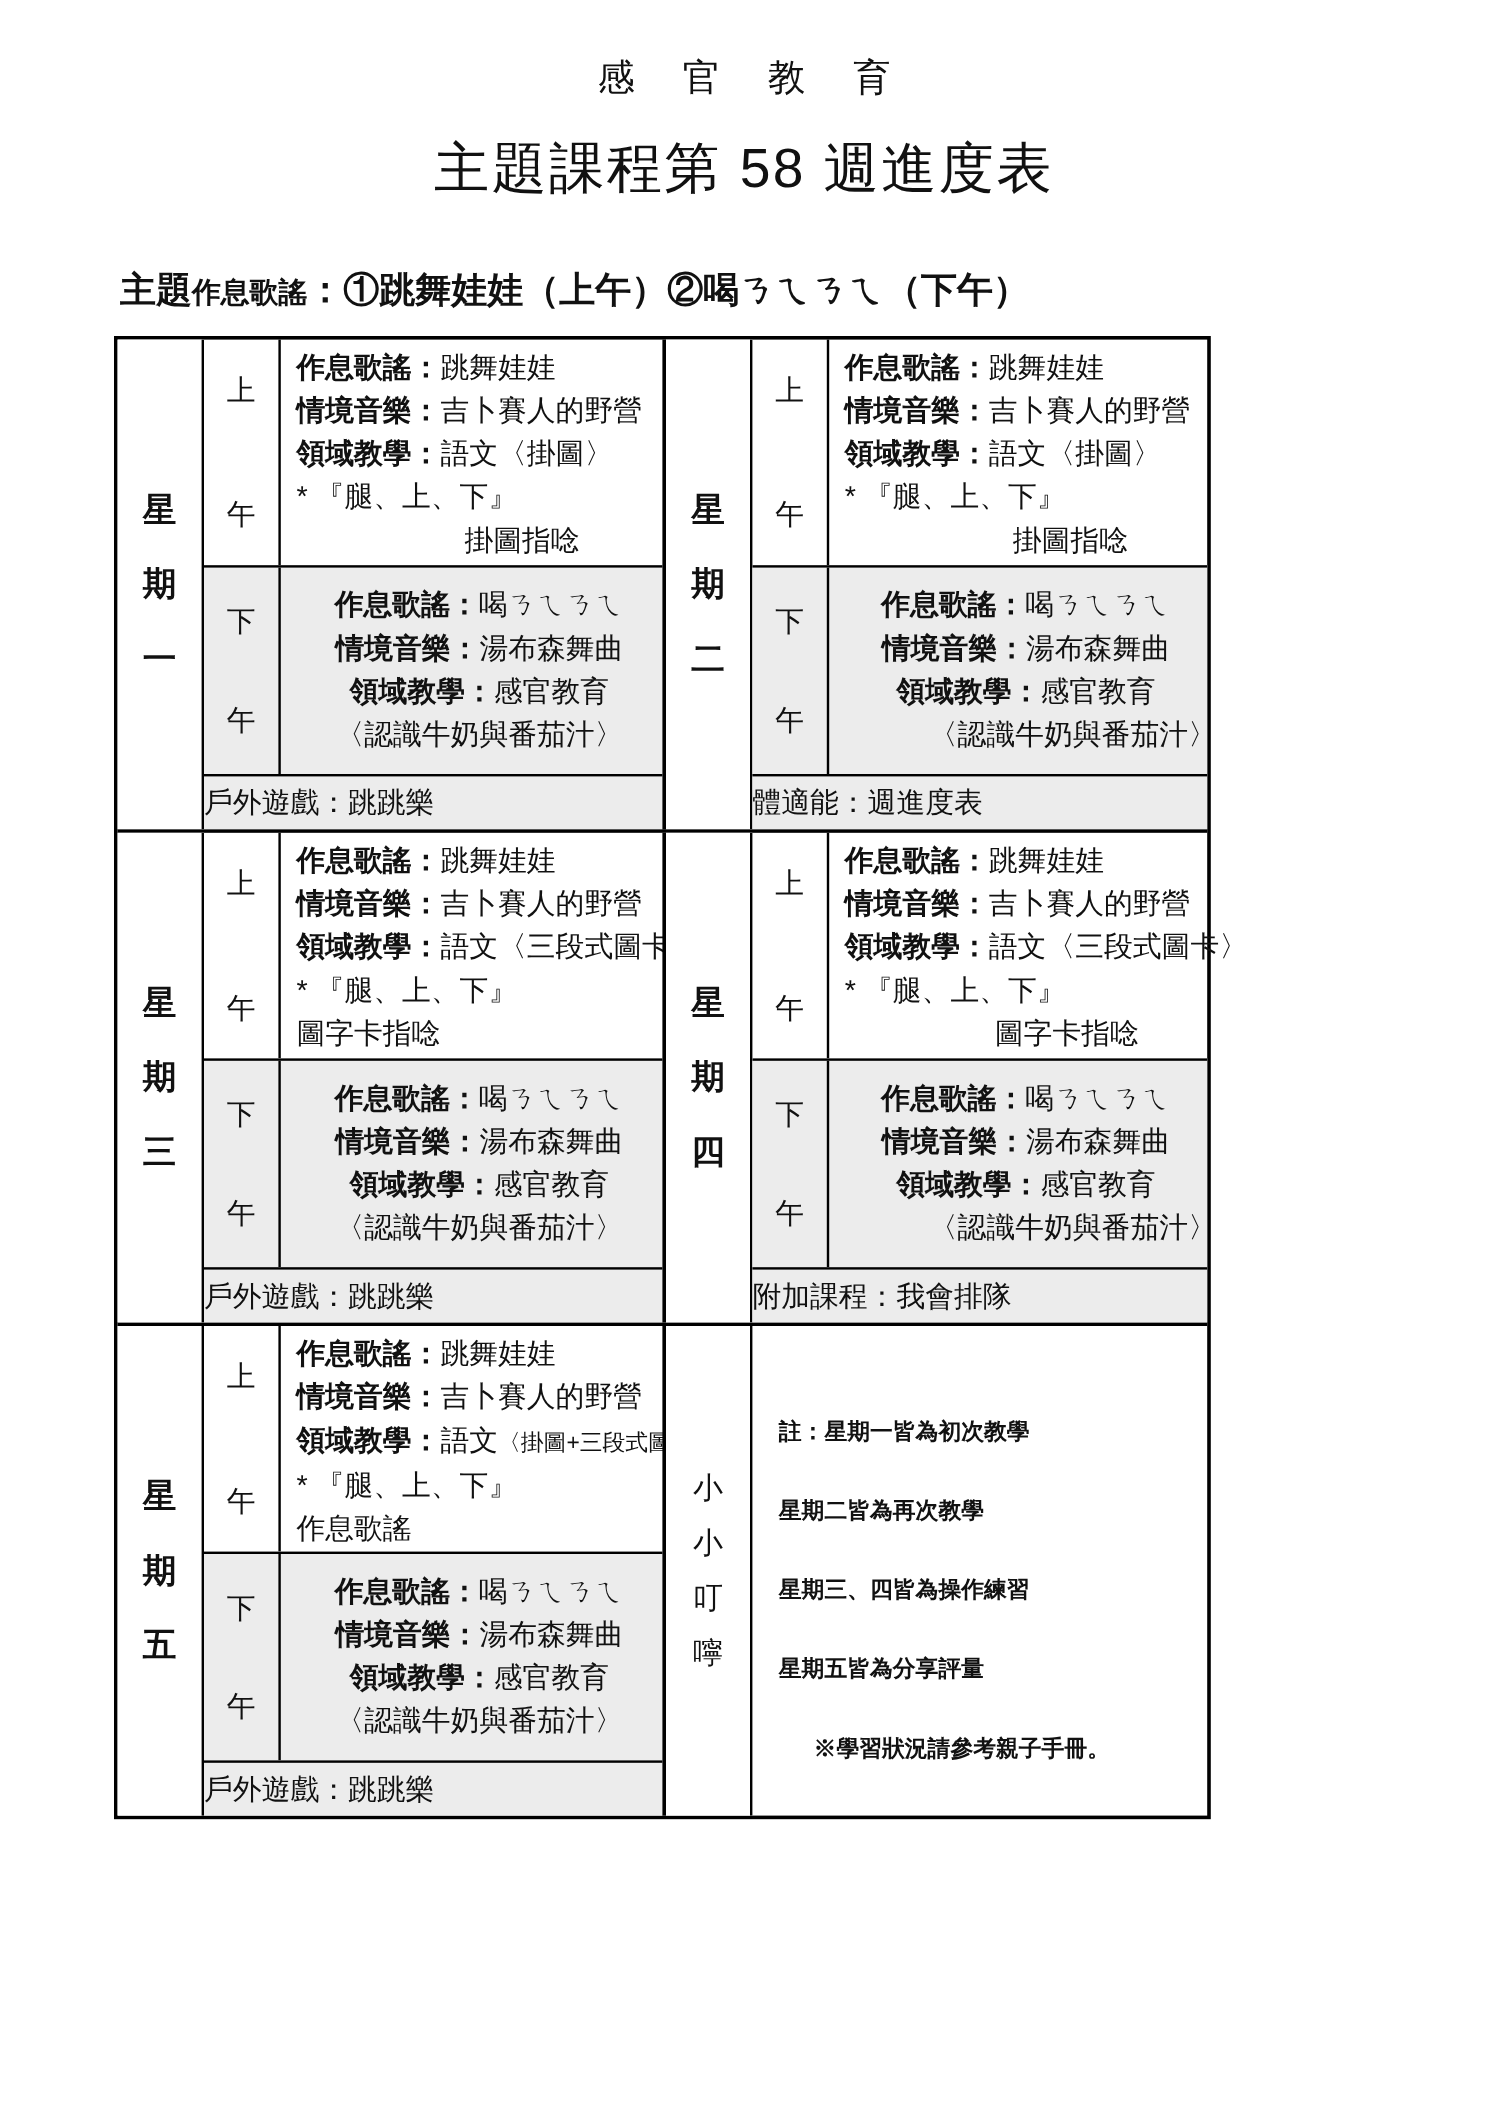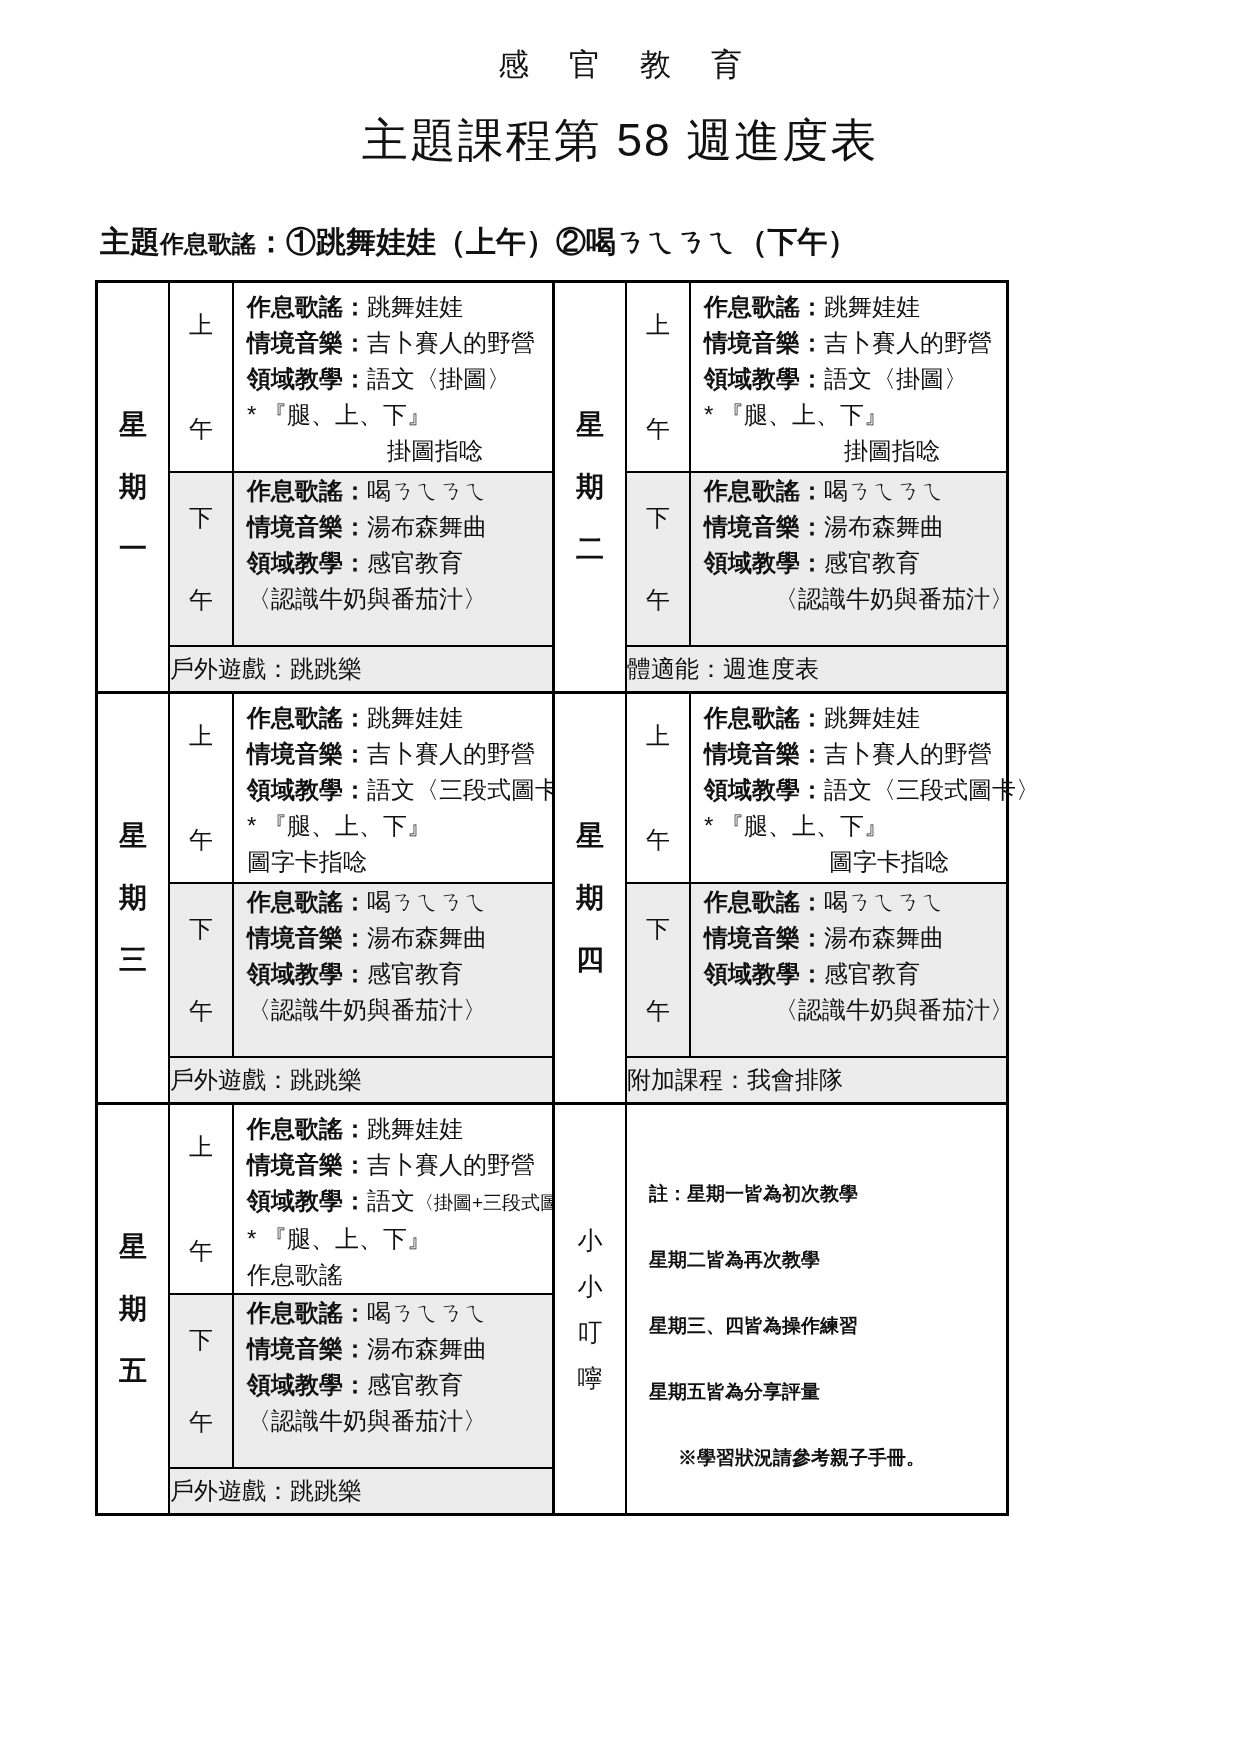--- a/index.html
+++ b/index.html
@@ -49,21 +49,21 @@
     align-items:center; font-size:24px;
   }
   .period{
     width:62px; border-right:2px solid var(--line); flex:none;
     display:flex; flex-direction:column; justify-content:center; align-items:center;
     font-size:24px;
   }
   .morning .period span + span{ margin-top:72px; }
   .afternoon .period span + span{ margin-top:50px; }
   .content{ flex:1; min-width:0; padding:6px 0 0 13px; font-size:24px; }
-  .afternoon .content{ padding-top:0; }
+  .afternoon .content{ padding-top:14px;text-align:center; }
   .cline{ line-height:36px; white-space:nowrap; }
   .cline .lbl{ font-weight:bold; }
   .cline .sm{ font-size:19px; }
   .notes-cell{ flex:1; padding:74px 0 0 22px; box-sizing:border-box; }
   .nline{
     font-size:19px; font-weight:bold; line-height:30px;
     margin-bottom:36px; white-space:nowrap;
   }
 </style>
 </head>

